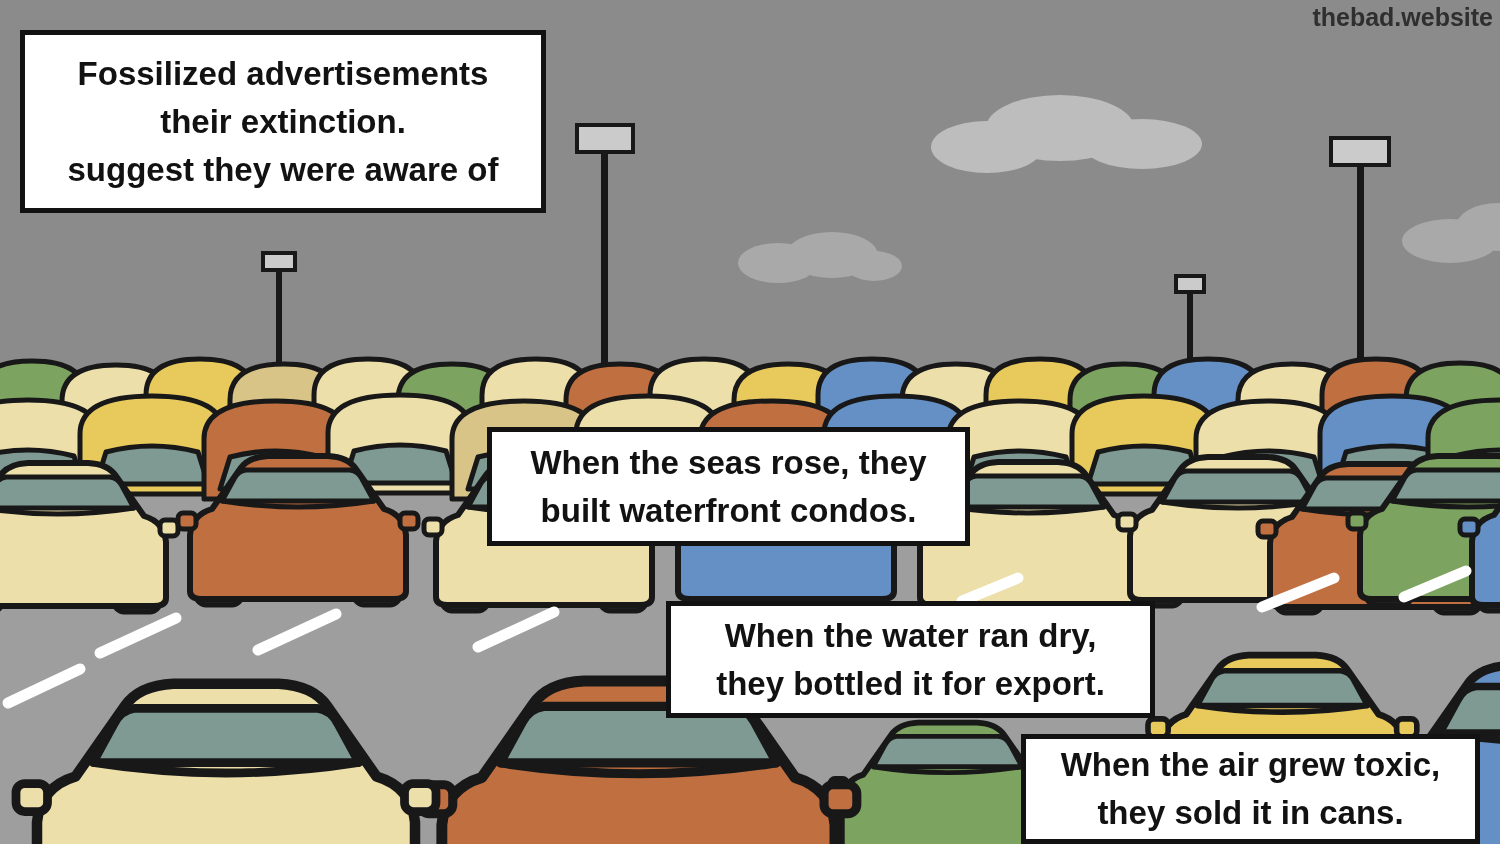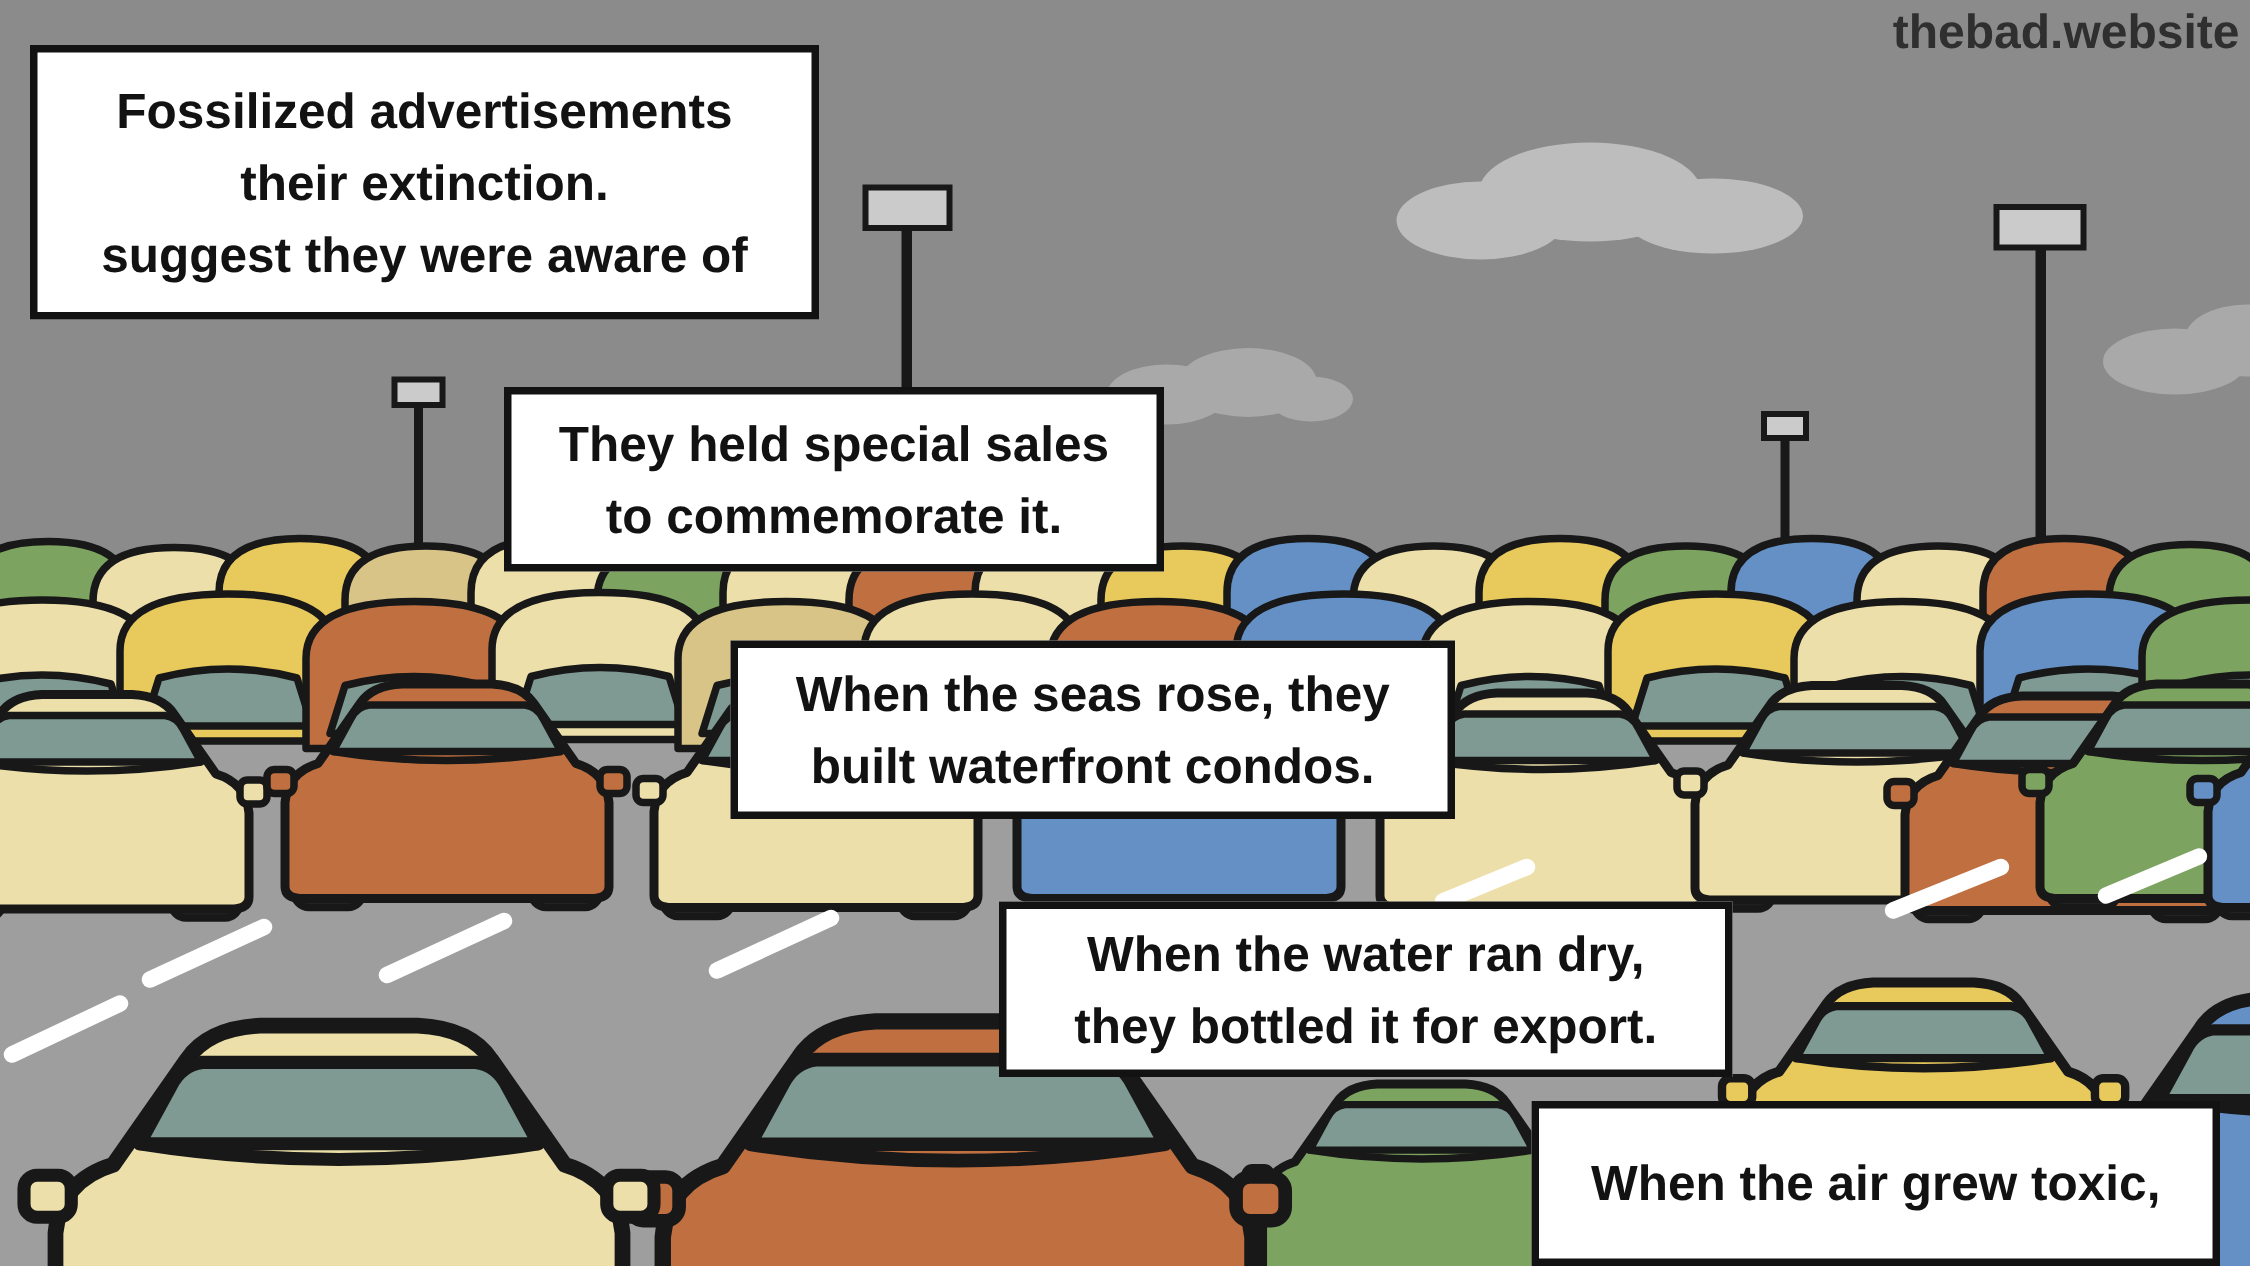--- a/index.html
+++ b/index.html
@@ -36,21 +36,21 @@
     position:absolute; background:#ffffff;
     border:5px solid #121212; color:#121212;
     font-weight:bold; text-align:center;
     display:flex; flex-direction:column; justify-content:center; align-items:center;
     font-size:33px; line-height:48px;
   }
   .caption .line { white-space:nowrap; }
 
   #watermark {
     position:absolute; top:3px; right:7px;
-    font-size:32px; font-weight:bold; color:#2f2f2f;
+    font-size:25px; font-weight:bold; color:#2f2f2f;
   }
 </style>
 </head>
 <body>
 
 <div id="stage">
 
   <svg id="scene" width="1500" height="844" viewBox="0 0 1500 844">
     <defs>
       <symbol id="sym-car-blob" overflow="visible">
@@ -188,34 +188,31 @@
       </g>
     </g>
   </svg>
 
   <div class="caption" style="left:20px;top:30px;width:526px;height:183px;">
     <div class="line">Fossilized advertisements</div>
     <div class="line">their extinction.</div>
     <div class="line">suggest they were aware of</div>
   </div>
 
-  <div class="caption" style="left:336px;top:258px;width:440px;height:123px;">
-    <div class="line">They held special sales</div>
-    <div class="line">to commemorate it.</div>
-  </div>
 
   <div class="caption" style="left:487px;top:427px;width:483px;height:119px;">
     <div class="line">When the seas rose, they</div>
     <div class="line">built waterfront condos.</div>
   </div>
 
   <div class="caption" style="left:666px;top:601px;width:489px;height:117px;">
     <div class="line">When the water ran dry,</div>
     <div class="line">they bottled it for export.</div>
   </div>
 
   <div class="caption" style="left:1021px;top:734px;width:459px;height:110px;">
     <div class="line">When the air grew toxic,</div>
+    <div class="line">they sold it in cans.</div>
   </div>
 
   <div id="watermark">thebad.website</div>
 
 </div>
 
 </body></html>

